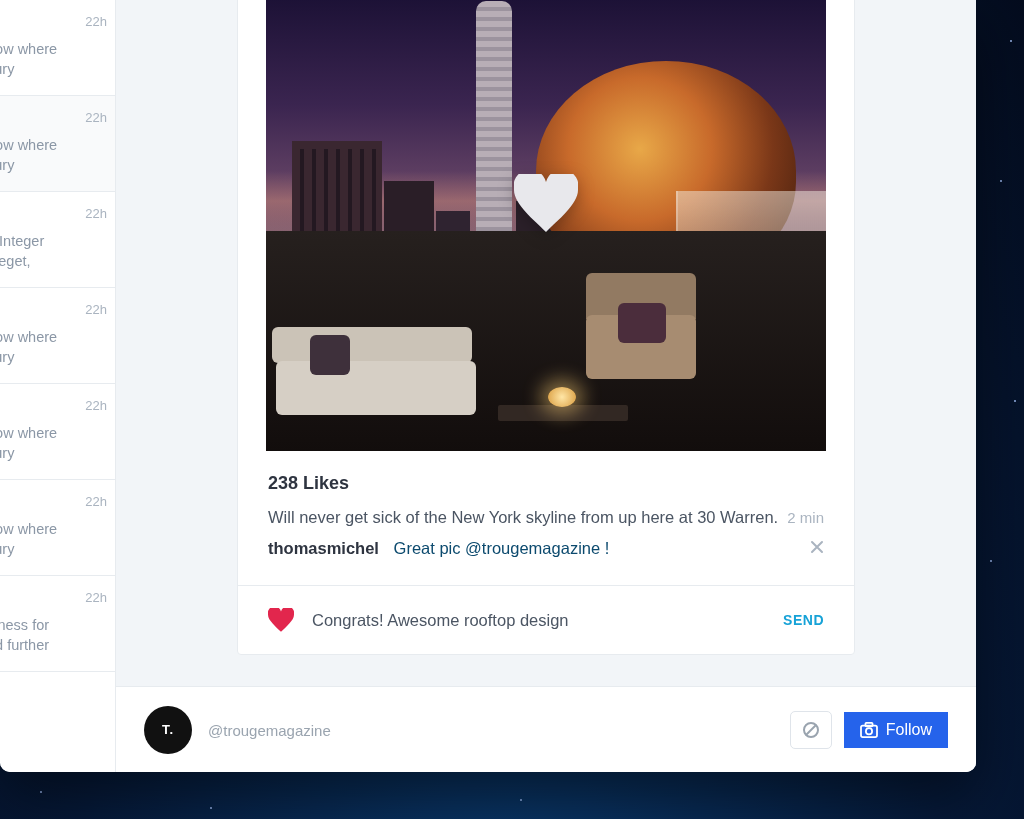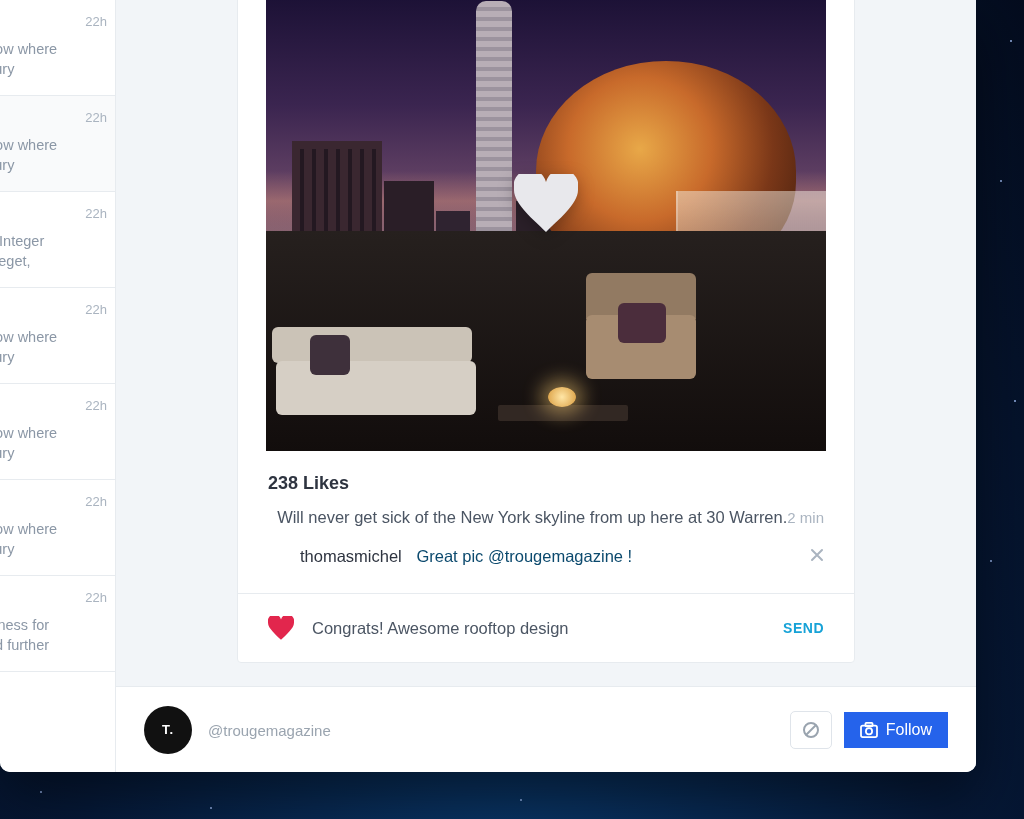--- a/index.html
+++ b/index.html
@@ -131,25 +131,25 @@
     border-left:2px solid rgba(255,255,255,.25);
   }
   
   .heart-overlay {
     position:absolute; left:50%; top:46%; transform:translate(-50%,-50%);
     width:64px; height:58px; filter: drop-shadow(0 4px 8px rgba(0,0,0,.25));
   }
 
   .post-body { padding: 22px 30px 26px 30px; }
   .likes-row { font-size: 18px; font-weight: 700; color:#2e3440; margin-bottom: 14px; }
-  .caption-row { display:flex; align-items:center; justify-content:flex-end; font-size:16.5px; color:#4b5563; margin-bottom:19px;}
+  .caption-row { display:flex; align-items:center; justify-content:space-between; font-size:16.5px; color:#4b5563; margin-bottom:11px;}
   .caption-text { color:#4b5563; }
   .time-ago { color:#aab4c0; font-size:15px; }
   .comment-row { display:flex; align-items:center; justify-content:space-between; font-size:16.5px; }
-  .comment-user { font-weight:400; color:#2e3440; margin-right:10px;margin-left:32px; }
+  .comment-user { font-weight:700; color:#2e3440; margin-right:10px; }
   .comment-text { color:#0c4a6e; }
   .close-x { color:#aab4c0; font-size:18px; cursor:pointer; }
 
   .compose-bar {
     border-top:1px solid #e7ebef;
     padding: 22px 30px;
     display:flex; align-items:center; gap:18px;
   }
   .heart-icon { width:26px; height:24px; cursor:pointer; flex:none; }
   .compose-input {

